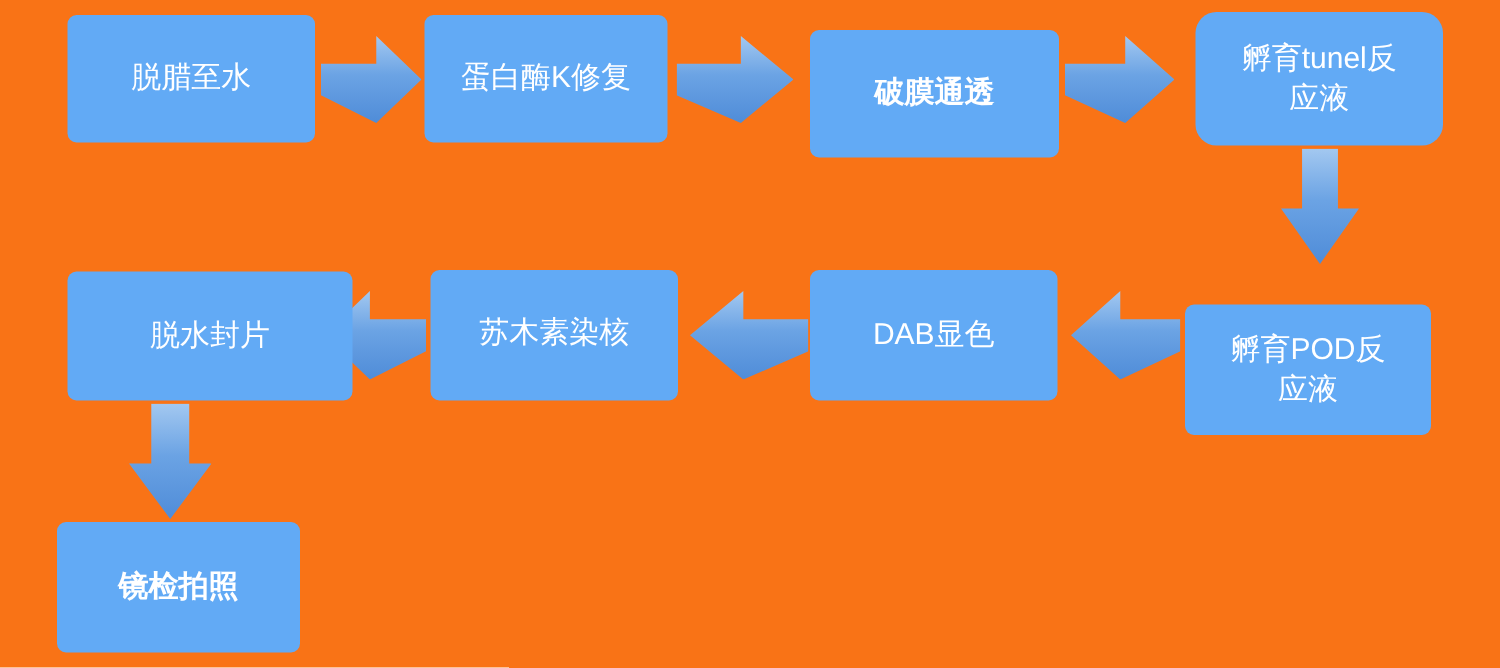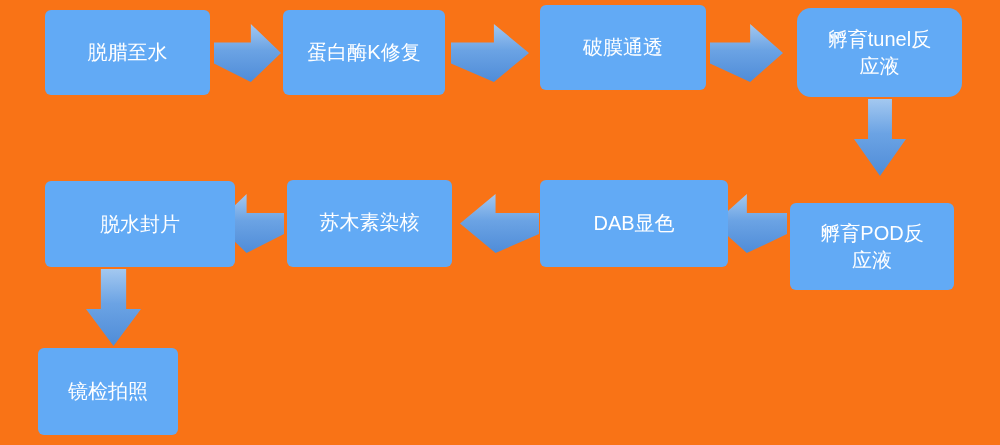--- a/index.html
+++ b/index.html
@@ -34,27 +34,27 @@
     position: absolute;
     background: linear-gradient(180deg, #a3c8f0 0%, #6ba3e4 45%, #4f8cd8 100%);
   }
   .arrow.right { clip-path: polygon(0 32%, 55% 32%, 55% 0, 100% 50%, 55% 100%, 0 68%); }
   .arrow.left  { clip-path: polygon(100% 32%, 45% 32%, 45% 0, 0 50%, 45% 100%, 100% 68%); }
   .arrow.down  { clip-path: polygon(27% 0, 73% 0, 73% 52%, 100% 52%, 50% 100%, 0 52%, 27% 52%); }
 
   
   .n1 { left: 45px;  top: 10px;  width: 165px; height: 85px; }
   .n2 { left: 283px; top: 10px;  width: 162px; height: 85px; }
-  .n3 { left: 540px; top: 5px;  width: 166px; height: 85px; }
+  .n3 { left: 540px; top: 20px;  width: 166px; height: 85px; font-weight: bold; }
   .n4 { left: 797px; top: 8px;   width: 165px; height: 89px; border-radius: 14px; }
   .n5 { left: 790px; top: 180px; width: 164px; height: 87px; margin-top: 23px; }
-  .n6 { left: 540px; top: 180px; width: 188px; height: 87px; }
+  .n6 { left: 540px; top: 180px; width: 165px; height: 87px; }
   .n7 { left: 287px; top: 180px; width: 165px; height: 87px; font-family: Liberation Mono, monospace; }
   .n8 { left: 45px;  top: 181px; width: 190px; height: 86px; }
-  .n9 { left: 38px;  top: 348px; width: 140px; height: 87px; }
+  .n9 { left: 38px;  top: 348px; width: 162px; height: 87px; font-weight: bold; }
 
   
   .a1 { left: 214px; top: 24px;  width: 67px; height: 58px; }
   .a2 { left: 451px; top: 24px;  width: 78px; height: 58px; }
   .a3 { left: 710px; top: 24px;  width: 73px; height: 58px; }
   .a4 { left: 854px; top: 99px;  width: 52px; height: 77px; }
   .a5 { left: 714px; top: 194px; width: 73px; height: 59px; }
   .a6 { left: 460px; top: 194px; width: 79px; height: 59px; }
   .a7 { left: 216px; top: 194px; width: 68px; height: 59px; }
   .a8 { left: 86px;  top: 269px; width: 55px; height: 77px; }

